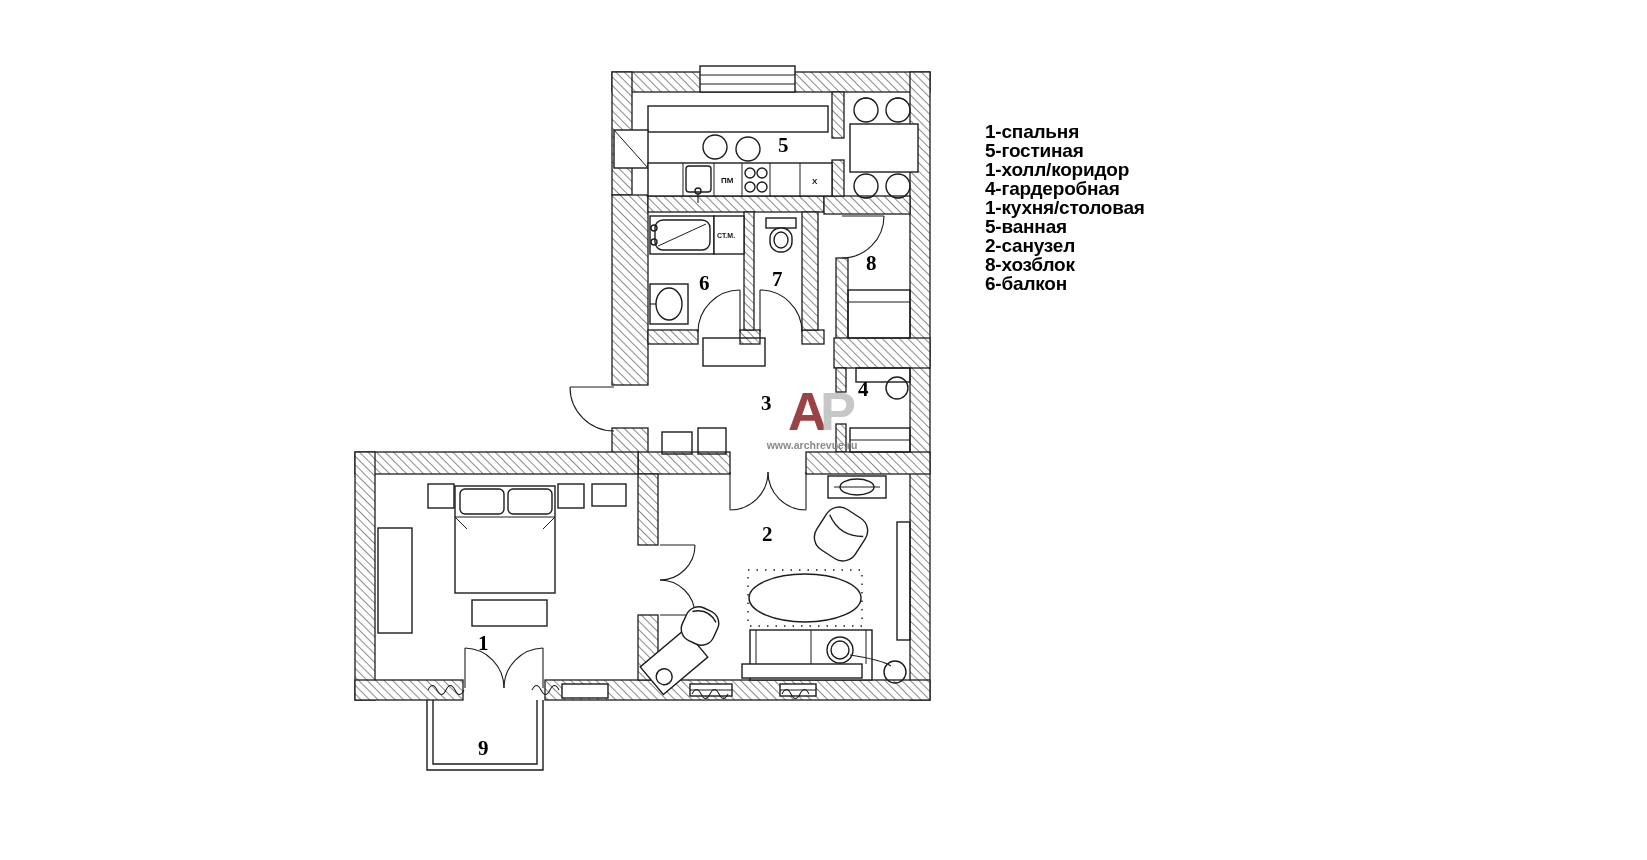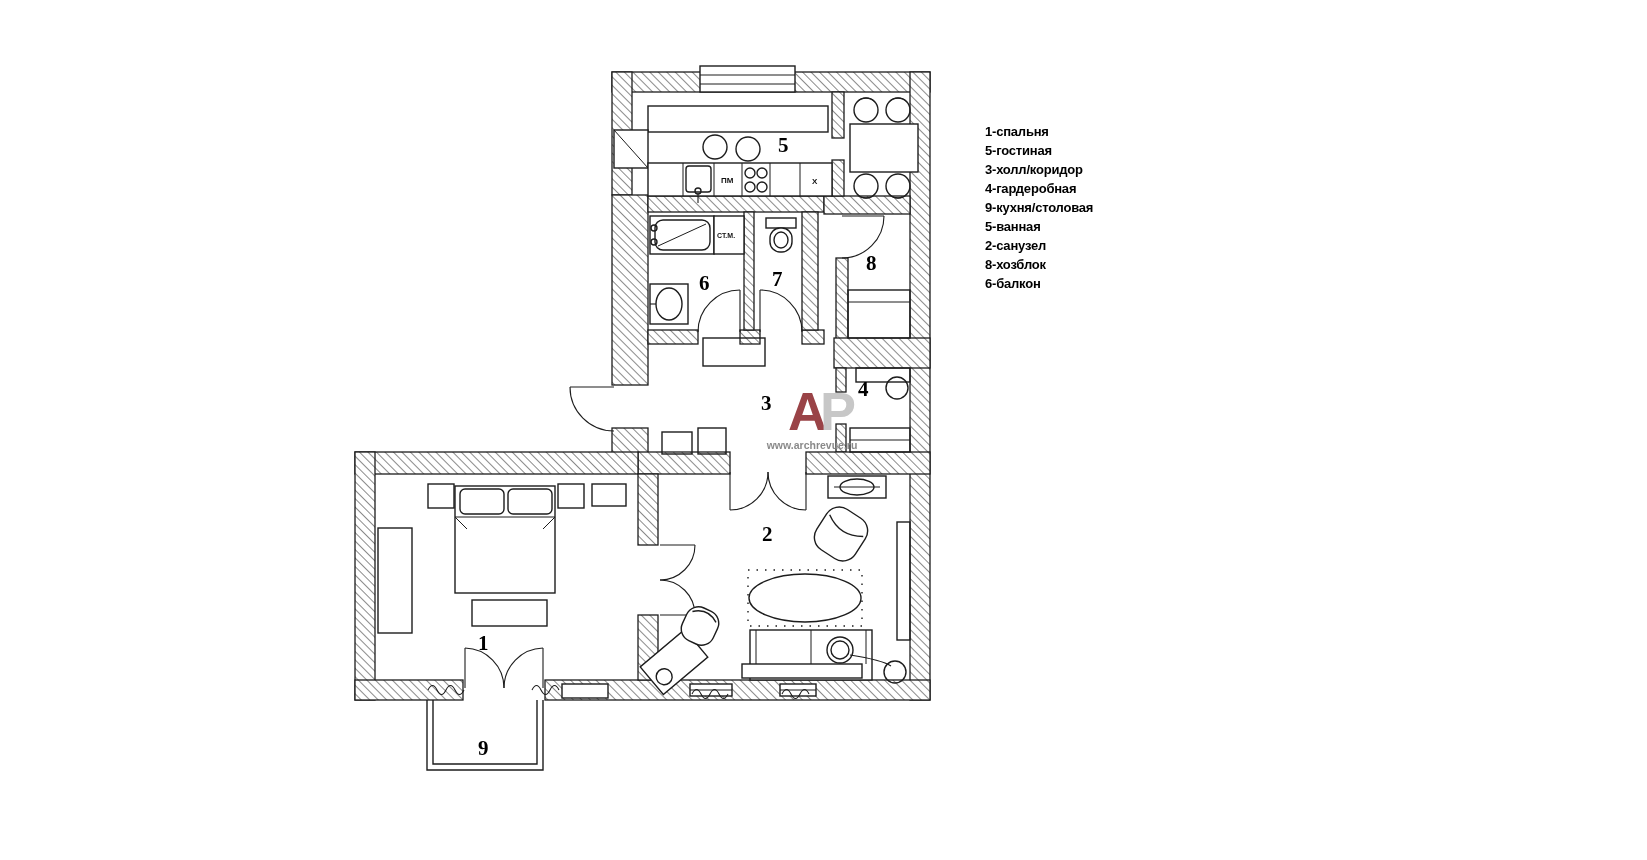--- a/index.html
+++ b/index.html
@@ -1,20 +1,20 @@
 <!DOCTYPE html>
 <html><head>
 <meta charset="utf-8">
 <style>
   html,body{margin:0;padding:0;background:#ffffff;width:1647px;height:860px;overflow:hidden;
     font-family:"Liberation Sans",sans-serif;}
   .stage{position:relative;width:1647px;height:860px;background:#fff;}
   svg{position:absolute;left:0;top:0;}
   .legend{position:absolute;left:985px;top:122px;width:220px;}
-  .legend-item{font-size:13px;font-weight:bold;color:#000;line-height:19px;letter-spacing:-0.2px;}
+  .legend-item{font-size:19px;font-weight:bold;color:#000;line-height:19px;letter-spacing:-0.2px;}
   .num{font:bold 21px "Liberation Serif",serif;fill:#000;}
   .fixture-label{font:bold 8px "Liberation Sans",sans-serif;fill:#111;}
   .fixture-label.tiny{font-size:7px;}
   .logo-letter{font:bold 54px "Liberation Sans",sans-serif;letter-spacing:-2px;}
   .logo-url{font:bold 10.5px "Liberation Sans",sans-serif;fill:#8a8a8a;}
   .w{stroke:#1d1d1d;stroke-width:1.3;fill:url(#hatch);}
   .f{stroke:#1d1d1d;stroke-width:1.4;fill:#fff;}
   .fn{stroke:#1d1d1d;stroke-width:1.4;fill:none;}
   .thin{stroke:#1d1d1d;stroke-width:1;fill:none;}
   .door{stroke:#1d1d1d;stroke-width:1.1;fill:none;}
@@ -271,22 +271,22 @@
   <g>
     <text class="logo-letter" x="788" y="430" fill="#9a4347">А</text>
     <text class="logo-letter" x="820" y="430" fill="#c7c7c7">Р</text>
     <text class="logo-url" x="812" y="449" text-anchor="middle">www.archrevue.ru</text>
   </g>
 </svg>
 
 <div class="legend">
   <div class="legend-item">1-спальня</div>
   <div class="legend-item">5-гостиная</div>
-  <div class="legend-item">3-холл/коридор</div>
+  <div class="legend-item">1-холл/коридор</div>
   <div class="legend-item">4-гардеробная</div>
-  <div class="legend-item">9-кухня/столовая</div>
+  <div class="legend-item">1-кухня/столовая</div>
   <div class="legend-item">5-ванная</div>
   <div class="legend-item">2-санузел</div>
   <div class="legend-item">8-хозблок</div>
   <div class="legend-item">6-балкон</div>
 </div>
 
 </div>
 
 </body></html>

